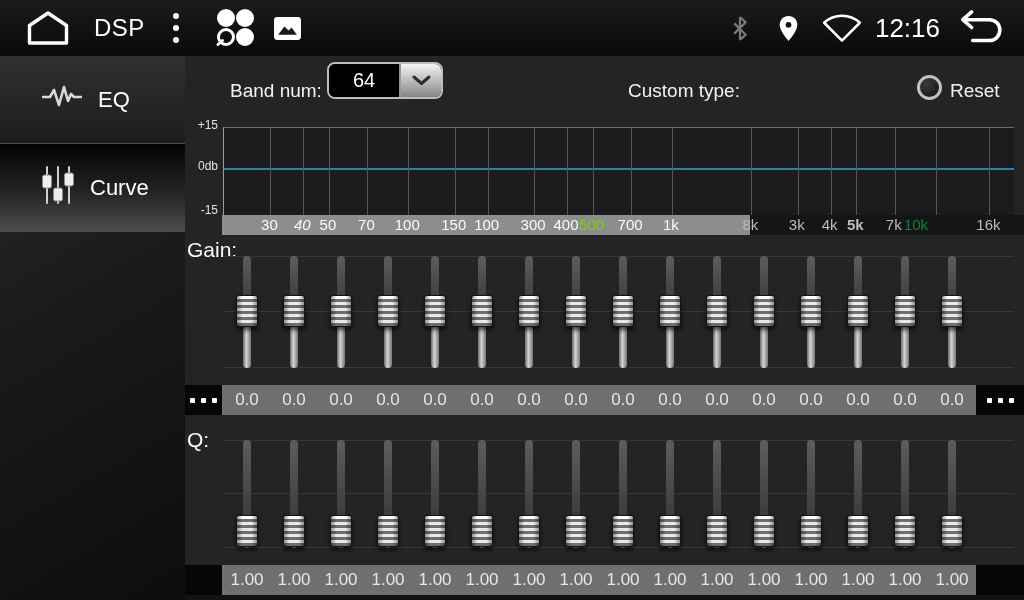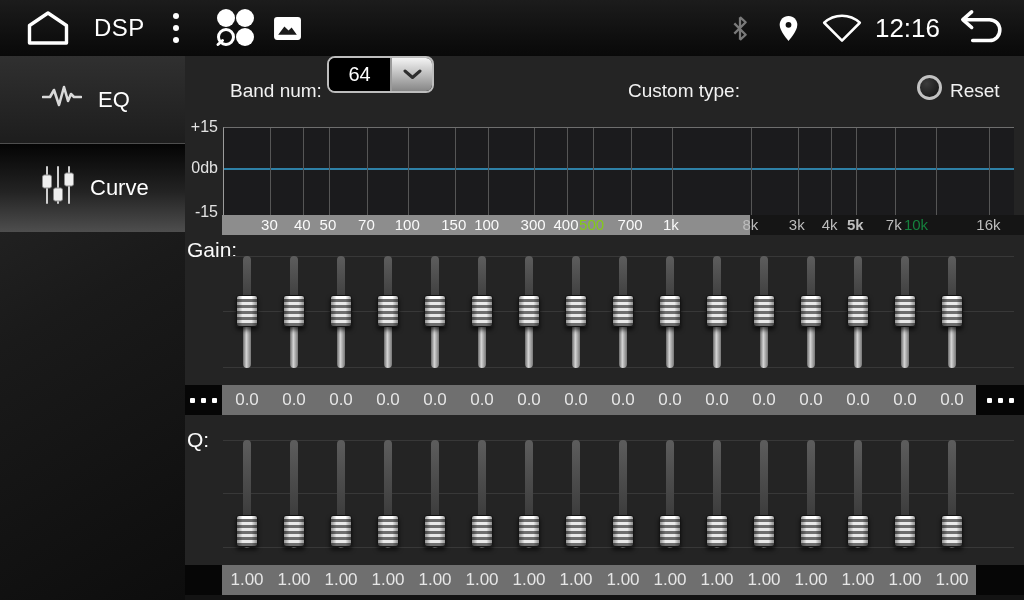--- a/index.html
+++ b/index.html
@@ -32,21 +32,21 @@
     border-radius:8px;display:flex;overflow:hidden;box-sizing:border-box;}
   .dd-value{flex:1;display:flex;align-items:center;justify-content:center;
     font-size:20px;color:#fff;background:#000;}
   .dd-btn{width:40px;display:flex;align-items:center;justify-content:center;
     background:linear-gradient(180deg,#f4f4f4 0%,#bdbdbd 50%,#868686 100%);
     border-left:2px solid #9a9a9a;}
   .radio{position:absolute;width:25px;height:25px;border-radius:50%;
     border:3px solid #c2c2c2;background:radial-gradient(circle at 35% 30%,#3c3c3c,#101010);
     box-sizing:border-box;}
   
-  .ylab{position:absolute;width:33px;text-align:right;font-size:16px;color:#e2e2e2;}
+  .ylab{position:absolute;width:33px;text-align:right;font-size:12px;color:#e2e2e2;}
   .plot{position:absolute;left:38px;top:71px;width:791px;height:88px;
     background:#1b1b1d;border-left:1px solid #9b9b9b;border-top:1px solid #6e6e6e;
     box-sizing:border-box;}
   .gridline{position:absolute;top:0;bottom:0;width:1px;background:#565656;}
   .zero-line{position:absolute;left:0;right:0;top:40px;height:2px;}
   .freq-strip{position:absolute;left:37px;top:159px;width:802px;height:20px;background:#151515;}
   .freq-hl{position:absolute;left:0;top:0;bottom:0;background:#8d8d8d;}
   .freq-lab{position:absolute;top:1px;transform:translateX(-50%);font-size:15px;}
   
   .row-label{position:absolute;left:2px;font-size:21px;color:#fafafa;}
@@ -153,21 +153,21 @@
           </g>
         </svg>
       </span>
       <span>Curve</span>
     </div>
   </aside>
 
   <section class="content">
 
     <span class="ctl-label" style="left:45px;top:24px">Band num:</span>
-    <div class="dropdown" style="left:142px;top:0;width:107px">
+    <div class="dropdown" style="left:142px;top:6px;width:116px">
       <span class="dd-value">64</span>
       <span class="dd-btn">
         <svg width="19" height="11" viewBox="0 0 19 11">
             <polyline points="2,2 9.5,8.5 17,2" fill="none" stroke="#2e2e2e" stroke-width="3" stroke-linecap="round" stroke-linejoin="round"></polyline>
           </svg>
       </span>
     </div>
     <span class="ctl-label" style="left:443px;top:24px">Custom type:</span>
     <span class="radio" style="left:732px;top:19px"></span>
     <span class="ctl-label" style="left:765px;top:24px">Reset</span>
@@ -193,21 +193,21 @@
         <div class="gridline" style="left: 573.763px;"></div>
         <div class="gridline" style="left: 606.705px;"></div>
         <div class="gridline" style="left: 632.257px;"></div>
         <div class="gridline" style="left: 670.786px;"></div>
         <div class="gridline" style="left: 711.628px;"></div>
         <div class="gridline" style="left: 765.448px;"></div>
       </div>
     <div class="freq-strip">
       <div class="freq-hl" style="width: 528.333px;"></div>
     <span class="freq-lab" style="left: 47.4294px; color: rgb(250, 250, 250);">30</span>
-        <span class="freq-lab" style="left: 80.3716px; color: rgb(250, 250, 250);">40</span>
+        <span class="freq-lab" style="left: 80.3716px; color: rgb(250, 250, 250); font-style: italic;">40</span>
         <span class="freq-lab" style="left: 105.924px; color: rgb(250, 250, 250);">50</span>
         <span class="freq-lab" style="left: 144.453px; color: rgb(250, 250, 250);">70</span>
         <span class="freq-lab" style="left: 185.295px; color: rgb(250, 250, 250);">100</span>
         <span class="freq-lab" style="left: 231.724px; color: rgb(250, 250, 250);">150</span>
         <span class="freq-lab" style="left: 264.667px; color: rgb(250, 250, 250);">100</span>
         <span class="freq-lab" style="left: 311.096px; color: rgb(250, 250, 250);">300</span>
         <span class="freq-lab" style="left: 344.038px; color: rgb(250, 250, 250);">400</span>
         <span class="freq-lab" style="left: 369.59px; color: #84cc16;">500</span>
         <span class="freq-lab" style="left: 408.119px; color: rgb(250, 250, 250);">700</span>
         <span class="freq-lab" style="left: 448.962px; color: rgb(250, 250, 250);">1k</span>

